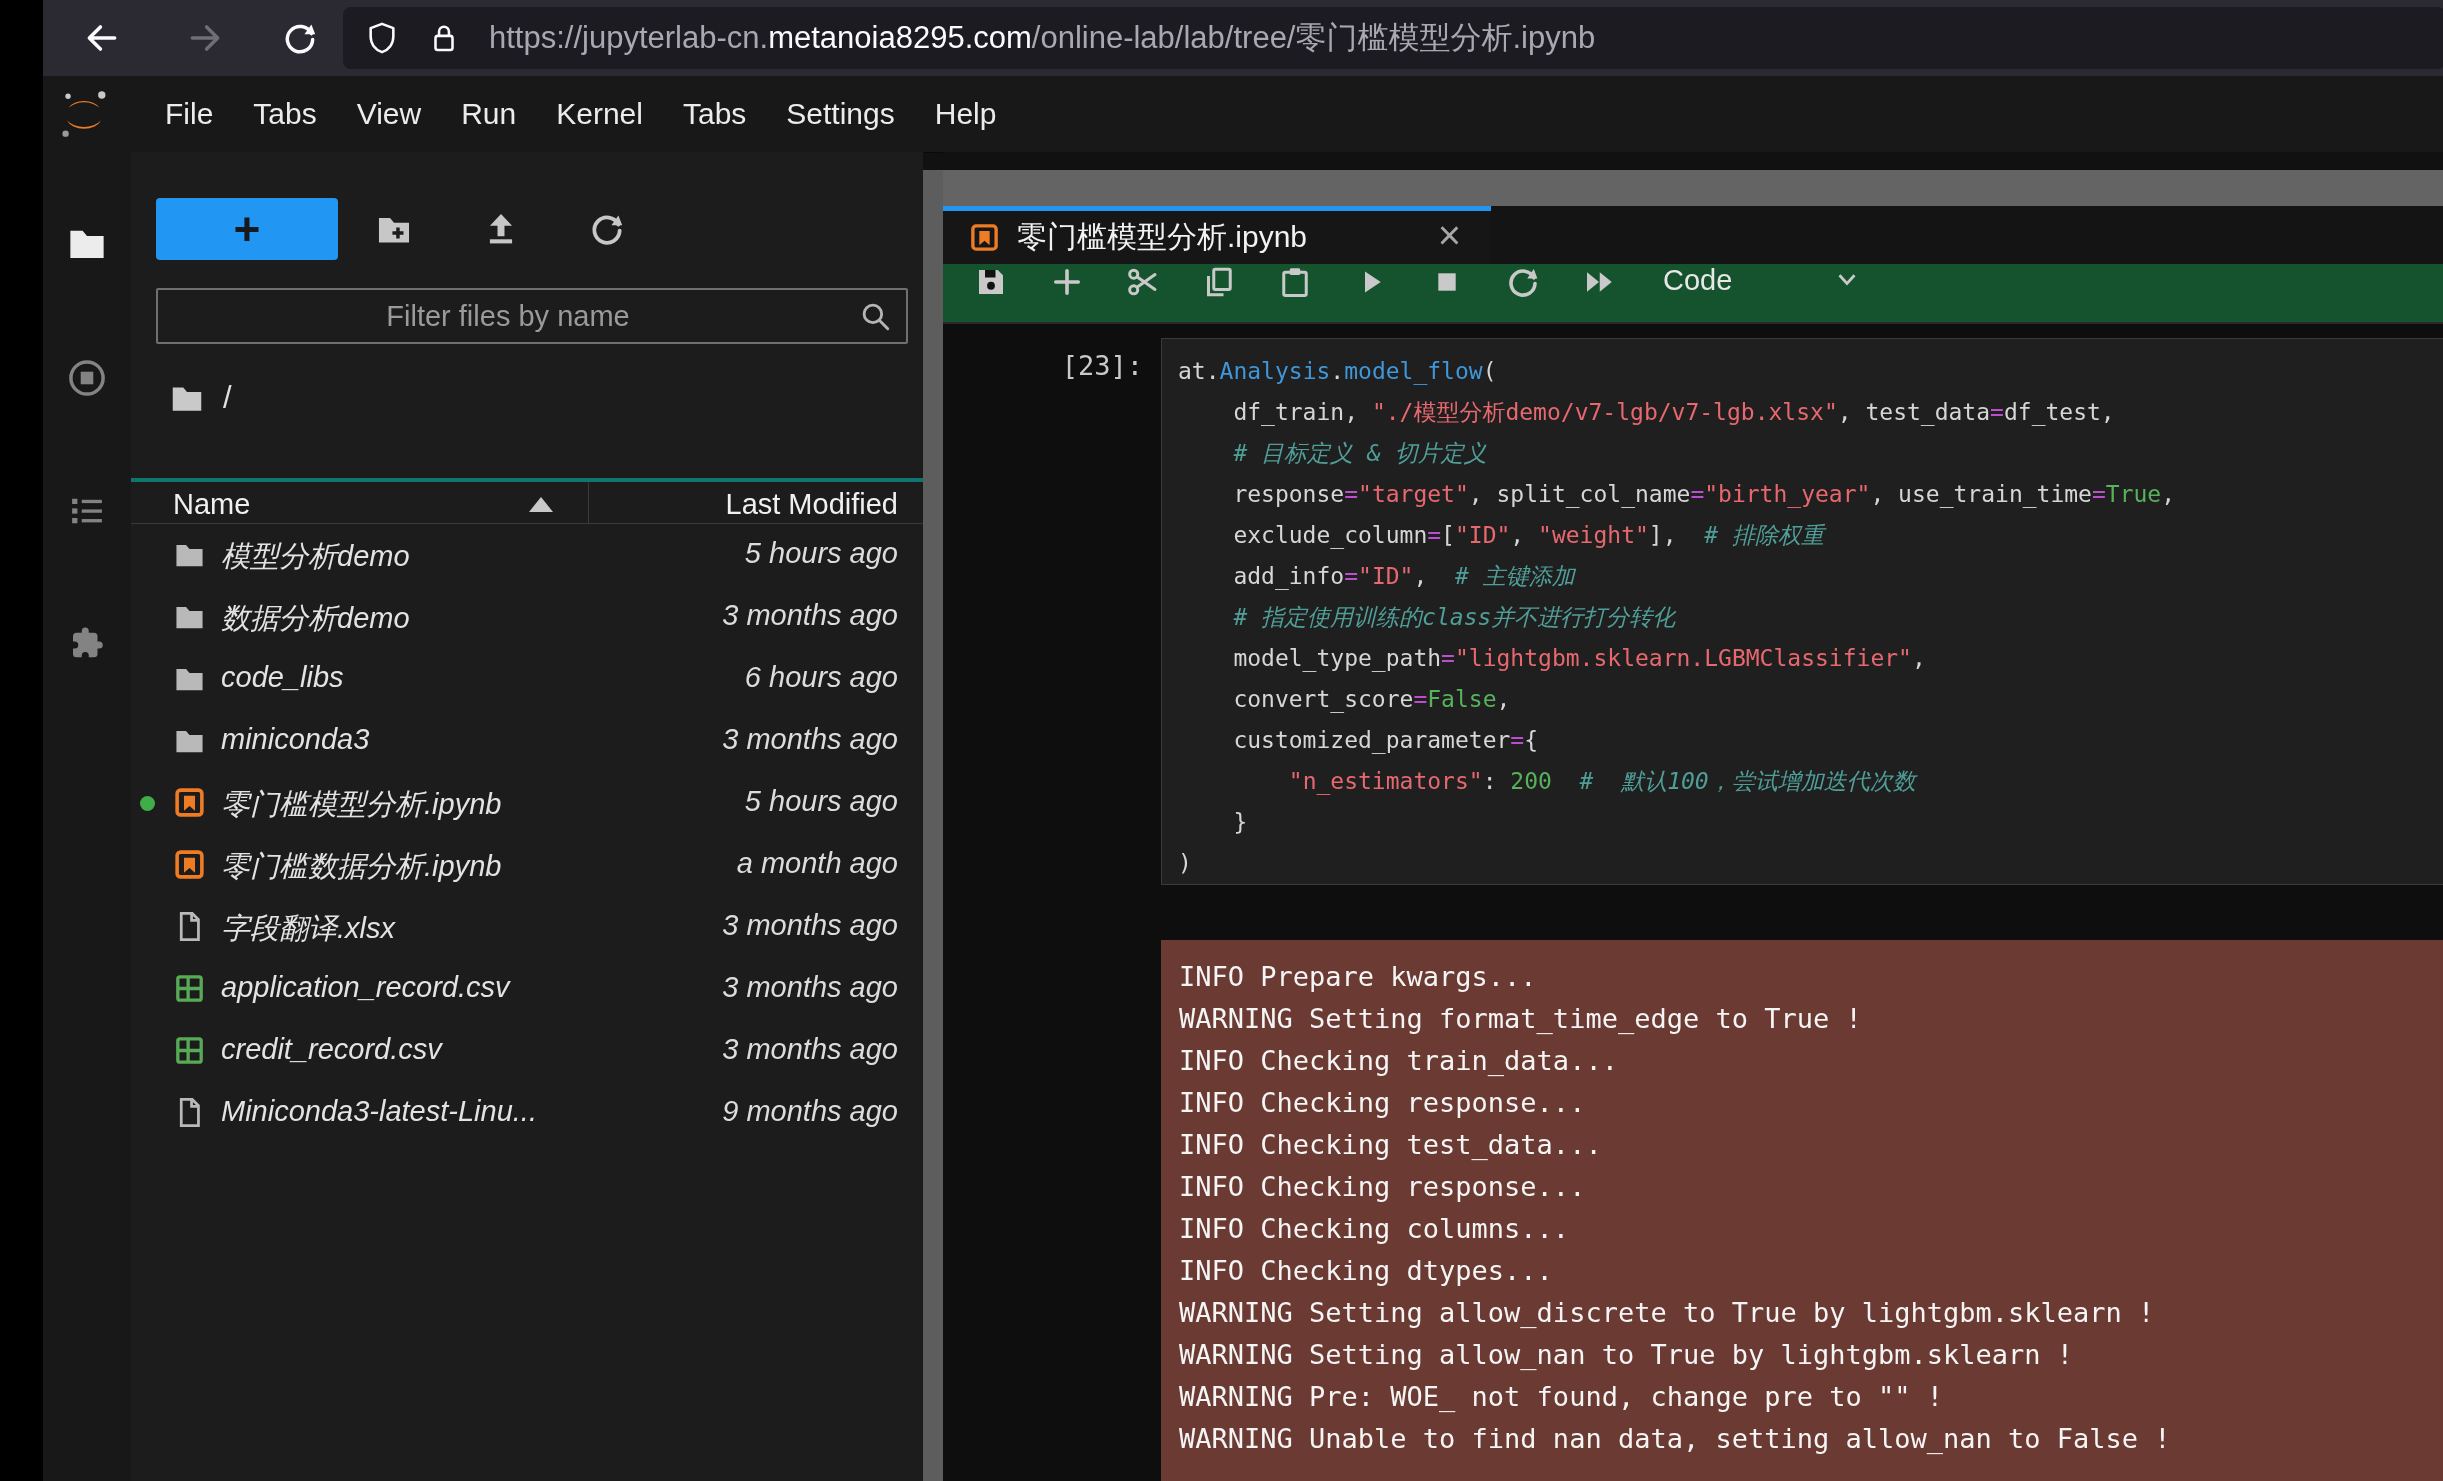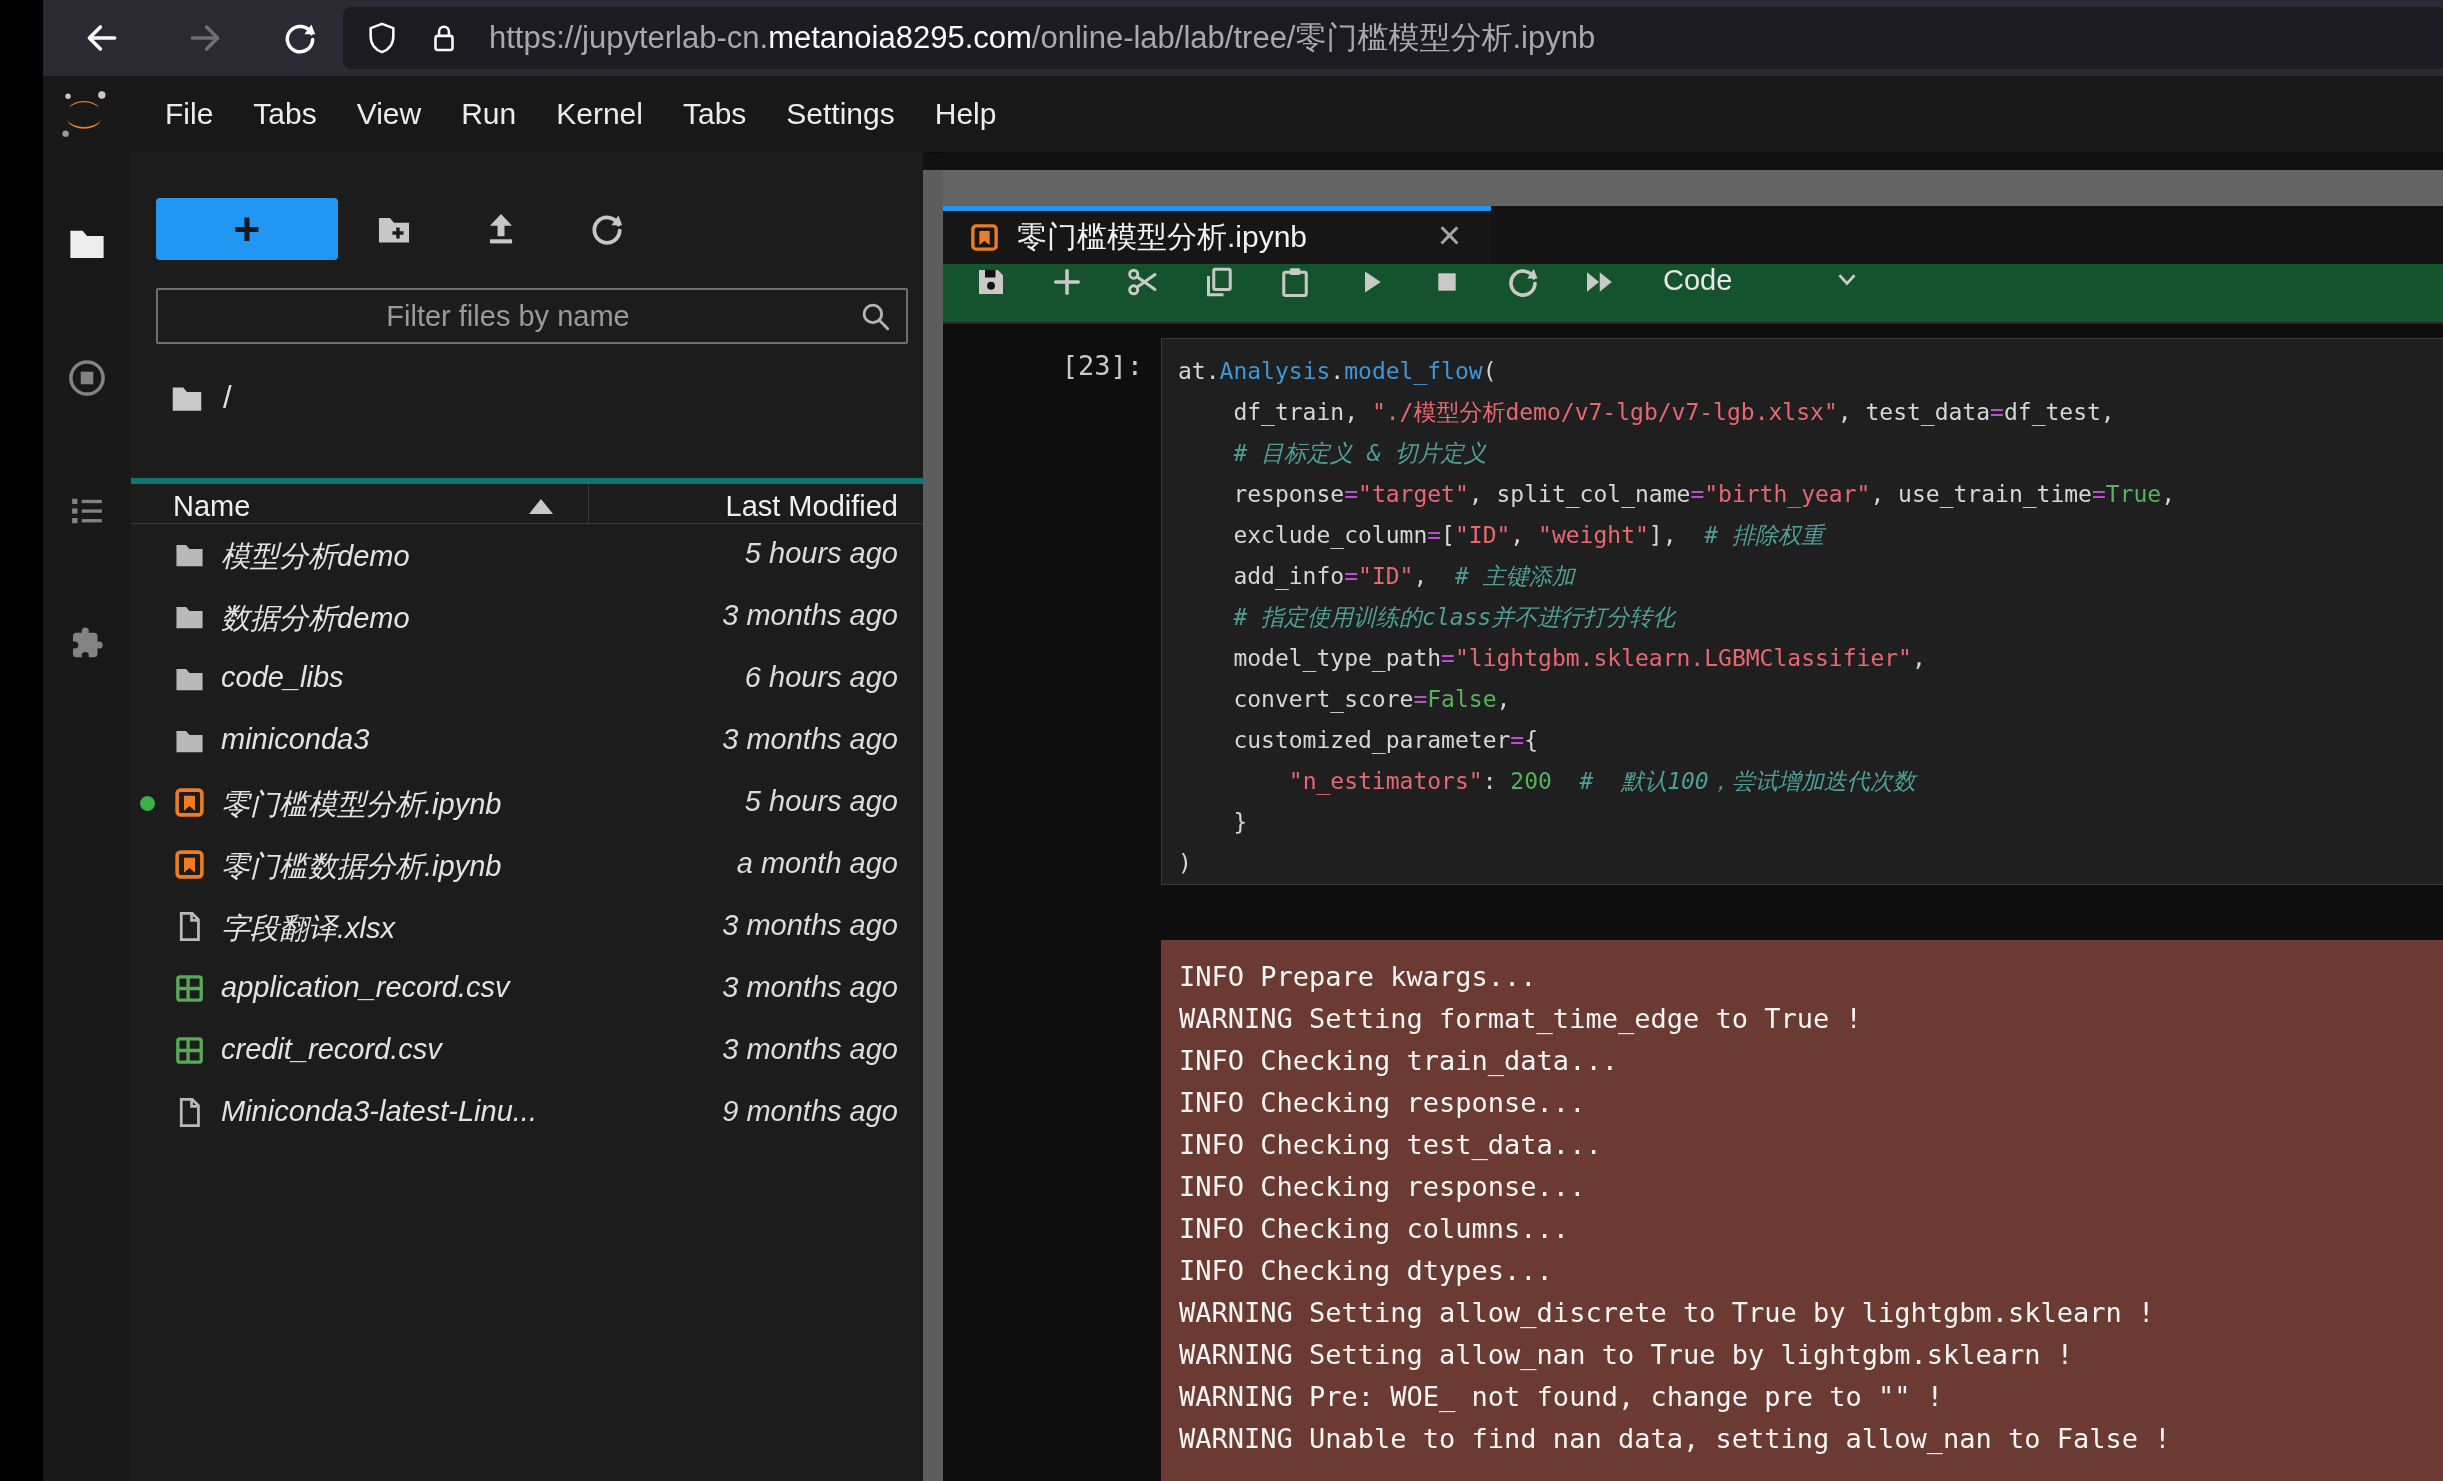--- a/index.html
+++ b/index.html
@@ -47,21 +47,21 @@
   .filter-box{position:absolute;left:25px;top:136px;width:752px;height:56px;box-sizing:border-box;
               border:2px solid #6f6f6f;border-radius:2px;background:#1c1c1c;display:flex;align-items:center;}
   .filter-input{flex:1;background:transparent;border:none;outline:none;color:#e6e6e6;
                 font-size:29px;padding:0 18px;font-family:"Liberation Sans",sans-serif;text-align:center;}
   .filter-input::placeholder{color:#9a9a9a;}
   .filter-search{width:34px;height:34px;color:#b5b5b5;margin-right:14px;flex:none;}
   .breadcrumb{position:absolute;left:38px;top:228px;display:flex;align-items:center;}
   .crumb-folder{width:36px;height:36px;color:#c9c9c9;}
   .crumb-root{font-size:31px;color:#e0e0e0;margin-left:18px;cursor:pointer;}
   .list-header{position:absolute;left:0;top:326px;width:100%;height:46px;box-sizing:border-box;
-               border-top:6px solid #0f766e;border-bottom:1px solid #3a3a3a;}
+               border-top:4px solid #0f766e;border-bottom:1px solid #3a3a3a;}
   .hdr-name{position:absolute;left:42px;top:6px;font-size:29px;color:#f0f0f0;cursor:pointer;}
   .hdr-sort{position:absolute;left:398px;top:15px;width:0;height:0;border-left:12px solid transparent;
             border-right:12px solid transparent;border-bottom:15px solid #c9c9c9;}
   .hdr-div{position:absolute;left:457px;top:0;bottom:0;width:1px;background:#3a3a3a;}
   .hdr-mod{position:absolute;right:25px;top:6px;font-size:29px;color:#f0f0f0;cursor:pointer;text-align:center;}
   .fb-rows{position:absolute;left:0;top:372px;width:100%;font-style:italic;}
   .fb-row{position:relative;height:62px;cursor:pointer;}
   .row-dot{position:absolute;left:9px;top:24px;width:15px;height:15px;border-radius:50%;background:#3fae49;}
   .row-ico{position:absolute;left:42px;top:14px;width:33px;height:33px;}
   .row-name{position:absolute;left:90px;top:13px;font-size:29px;color:#e3e3e3;white-space:nowrap;}

